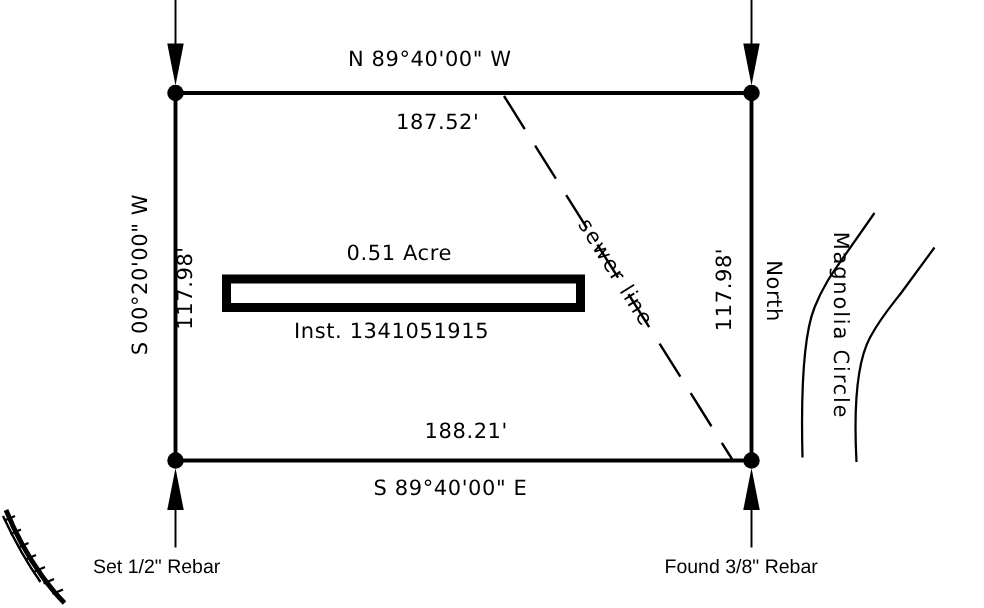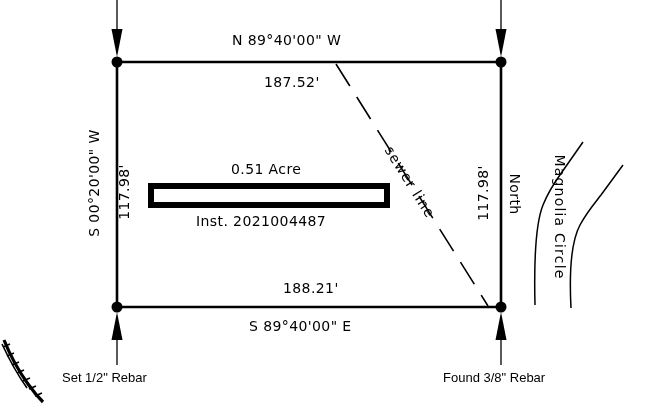--- a/index.html
+++ b/index.html
@@ -187,21 +187,21 @@
         <line x1="35" y1="396" x2="42" y2="393"></line>
       </g>
     </g>
 
   </svg>
 
   <div class="lbl lbl-bearing-top">N  89°40'00"  W</div>
   <div class="lbl lbl-dist-top">187.52'</div>
 
   <div class="lbl lbl-acre">0.51  Acre</div>
-  <div class="lbl lbl-inst">Inst. 2021004487</div>
+  <div class="lbl lbl-inst">Inst. 1341051915</div>
 
   <div class="lbl lbl-dist-bottom">188.21'</div>
   <div class="lbl lbl-bearing-bottom">S  89°40'00"  E</div>
 
   <div class="lbl lbl-bearing-left">S  00°20'00"  W</div>
   <div class="lbl lbl-dist-left">117.98'</div>
 
   <div class="lbl lbl-dist-right">117.98'</div>
 
   <div class="lbl lbl-north">North</div>

